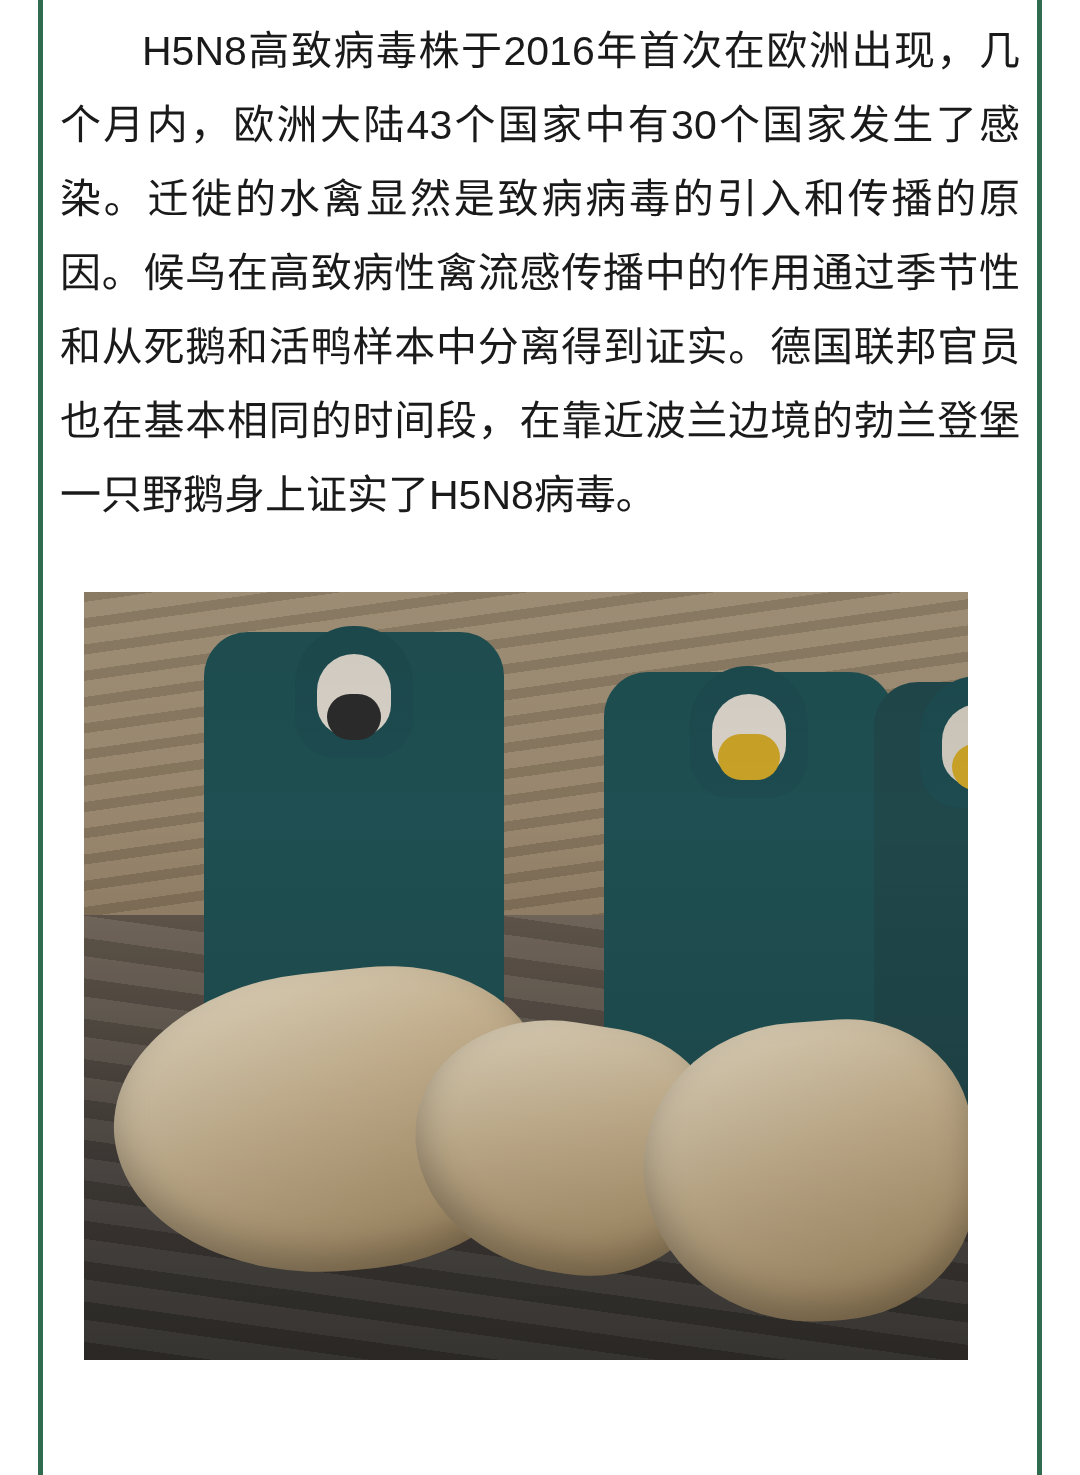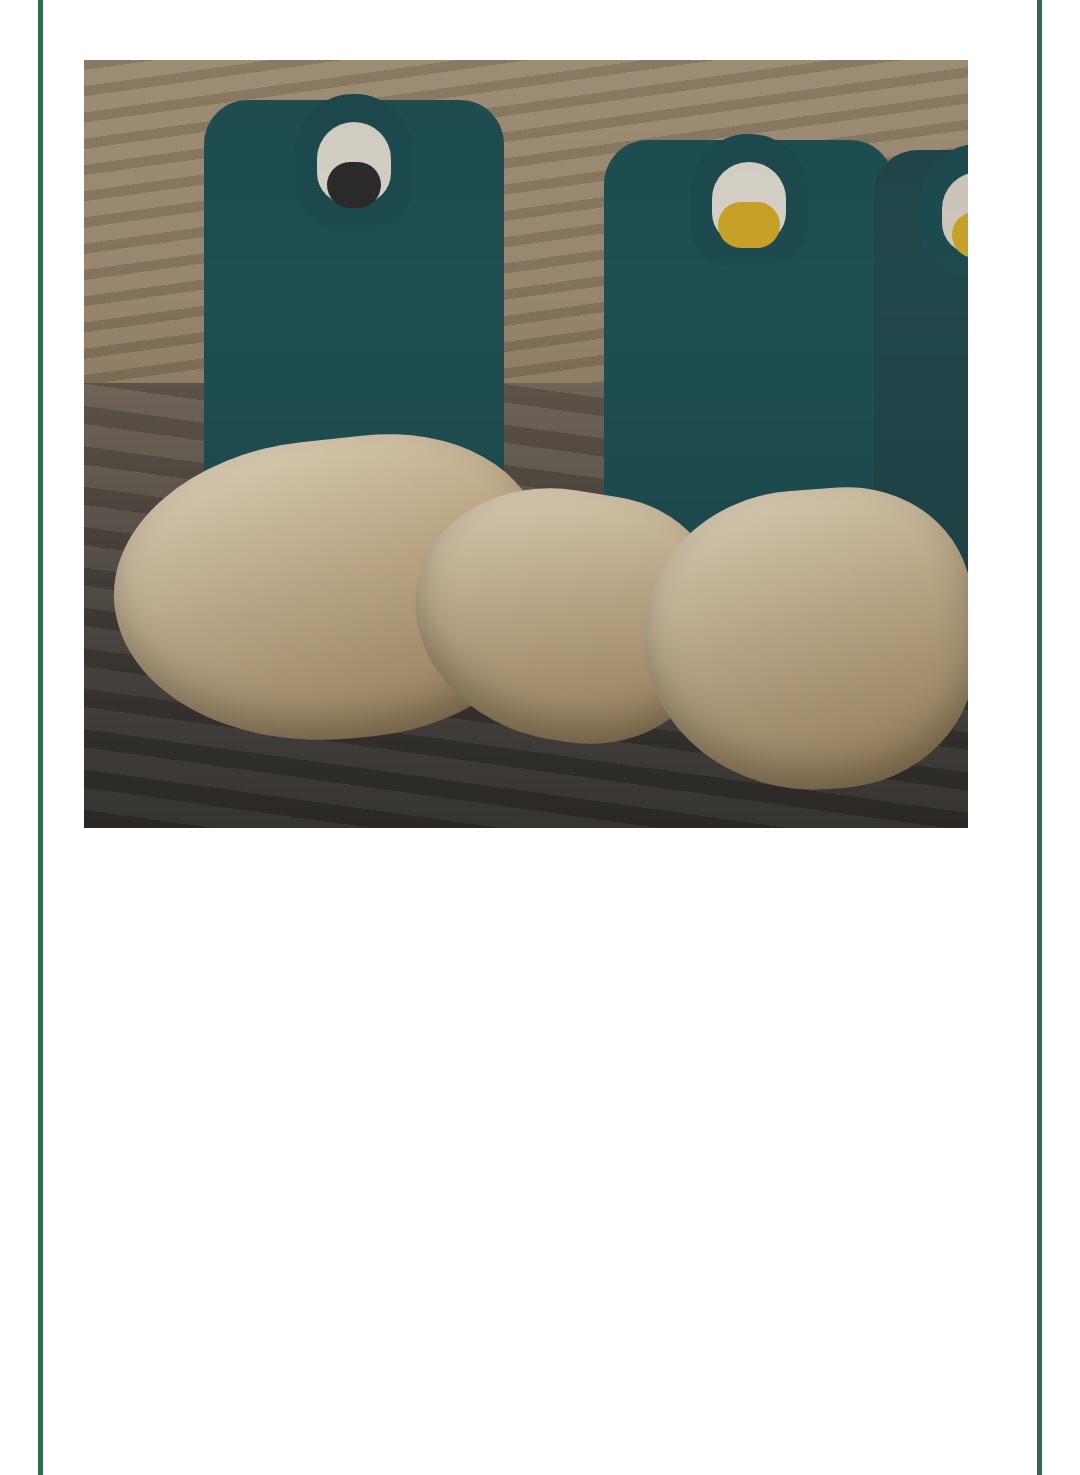--- a/index.html
+++ b/index.html
@@ -141,20 +141,23 @@
   }
 </style>
 </head>
 <body>
 
 <div class="page-rule left"></div>
 <div class="page-rule right"></div>
 
 <div class="content">
 
+  <div class="article-body">
+    <p class="paragraph">H5N8高致病毒株于2016年首次在欧洲出现，几个月内，欧洲大陆43个国家中有30个国家发生了感染。迁徙的水禽显然是致病病毒的引入和传播的原因。候鸟在高致病性禽流感传播中的作用通过季节性和从死鹅和活鸭样本中分离得到证实。德国联邦官员也在基本相同的时间段，在靠近波兰边境的勃兰登堡一只野鹅身上证实了H5N8病毒。</p>
+  </div>
 
   <div class="figure">
     <div class="photo">
       <div class="bg-wall"></div>
       <div class="bg-ground"></div>
 
       <div class="worker w1">
         <div class="hood"></div>
         <div class="face"></div>
         <div class="mask"></div>

